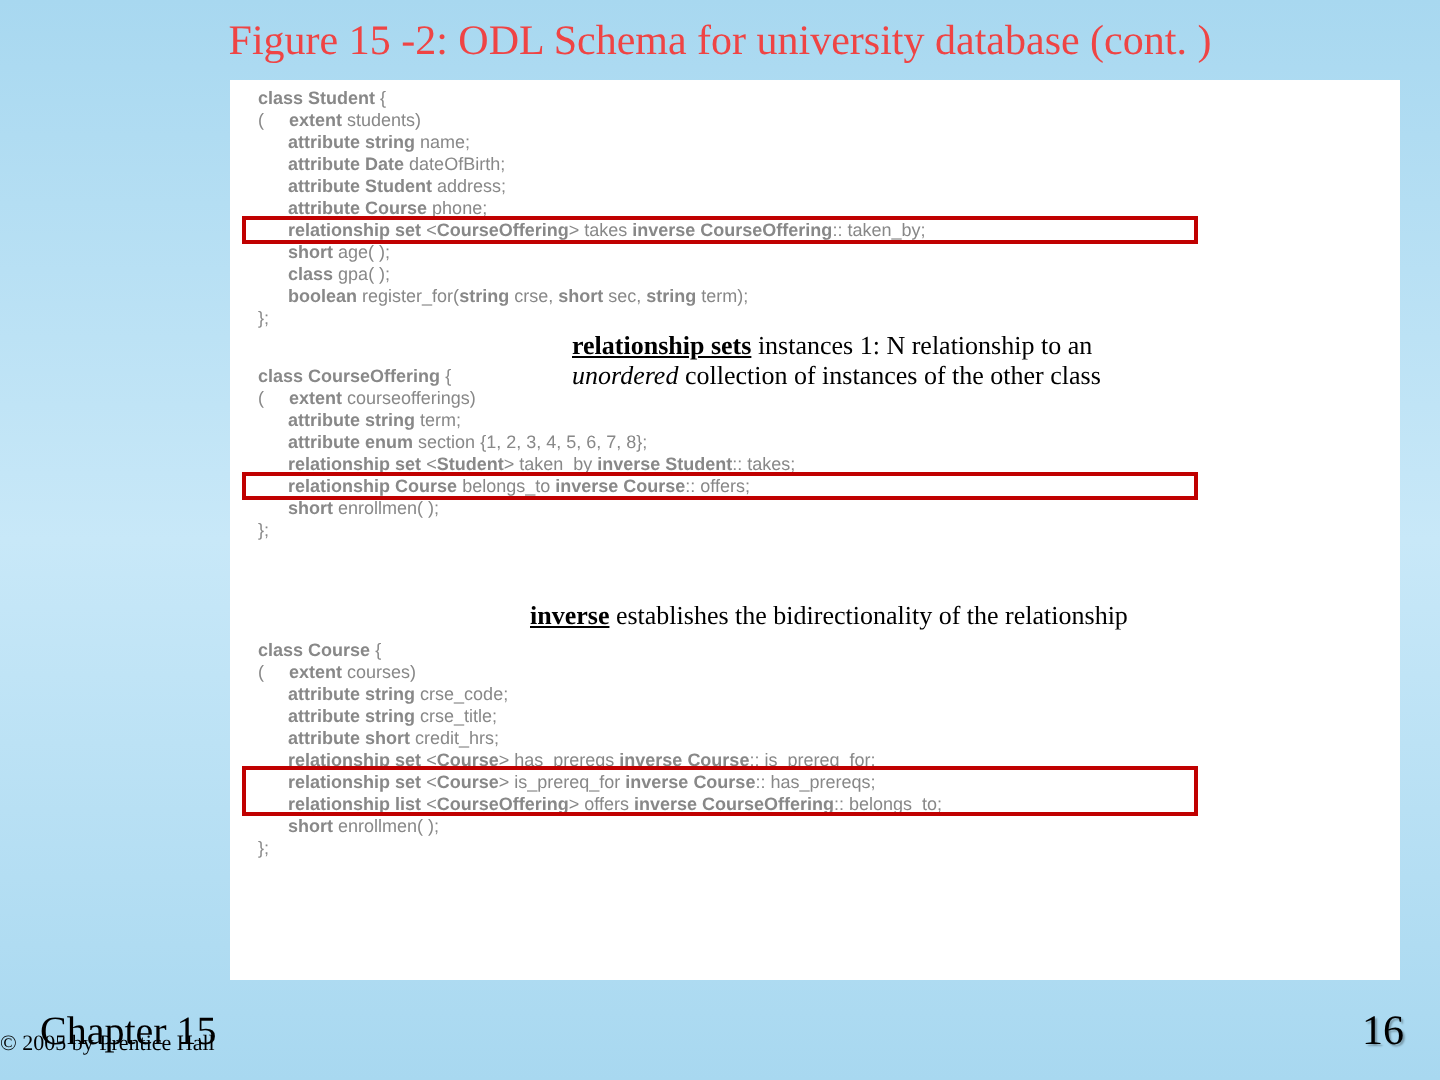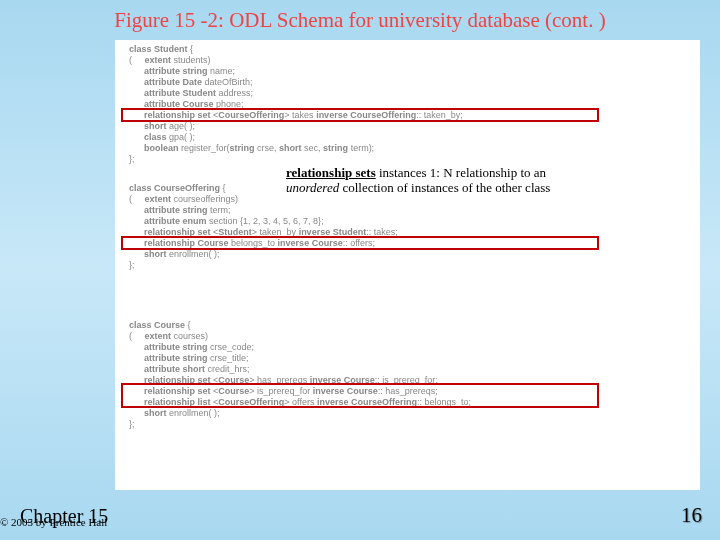--- a/index.html
+++ b/index.html
@@ -112,18 +112,21 @@
 </div>
 
   <div class="redbox" style="top:68px; left:6px; width:478px; height:14px;"></div>
   <div class="redbox" style="top:196px; left:6px; width:478px; height:14px;"></div>
   <div class="redbox" style="top:343px; left:6px; width:478px; height:25px;"></div>
 
   <div class="annotation" style="top:125px; left:171px; width:310px;">
     <u><b>relationship sets</b></u><span> instances 1: N relationship to an </span><em>unordered</em><span> collection of instances of the other class</span>
   </div>
 
+  <div class="annotation" style="top:260px; left:150px; width:340px;">
+    <u><b>inverse</b></u><span> establishes the bidirectionality of the relationship</span>
+  </div>
 
 </div>
 
 <div class="footer-left">Chapter 15</div>
 <div class="footer-center">© 2005 by Prentice Hall</div>
 <div class="footer-right">16</div>
 
 </body></html>

